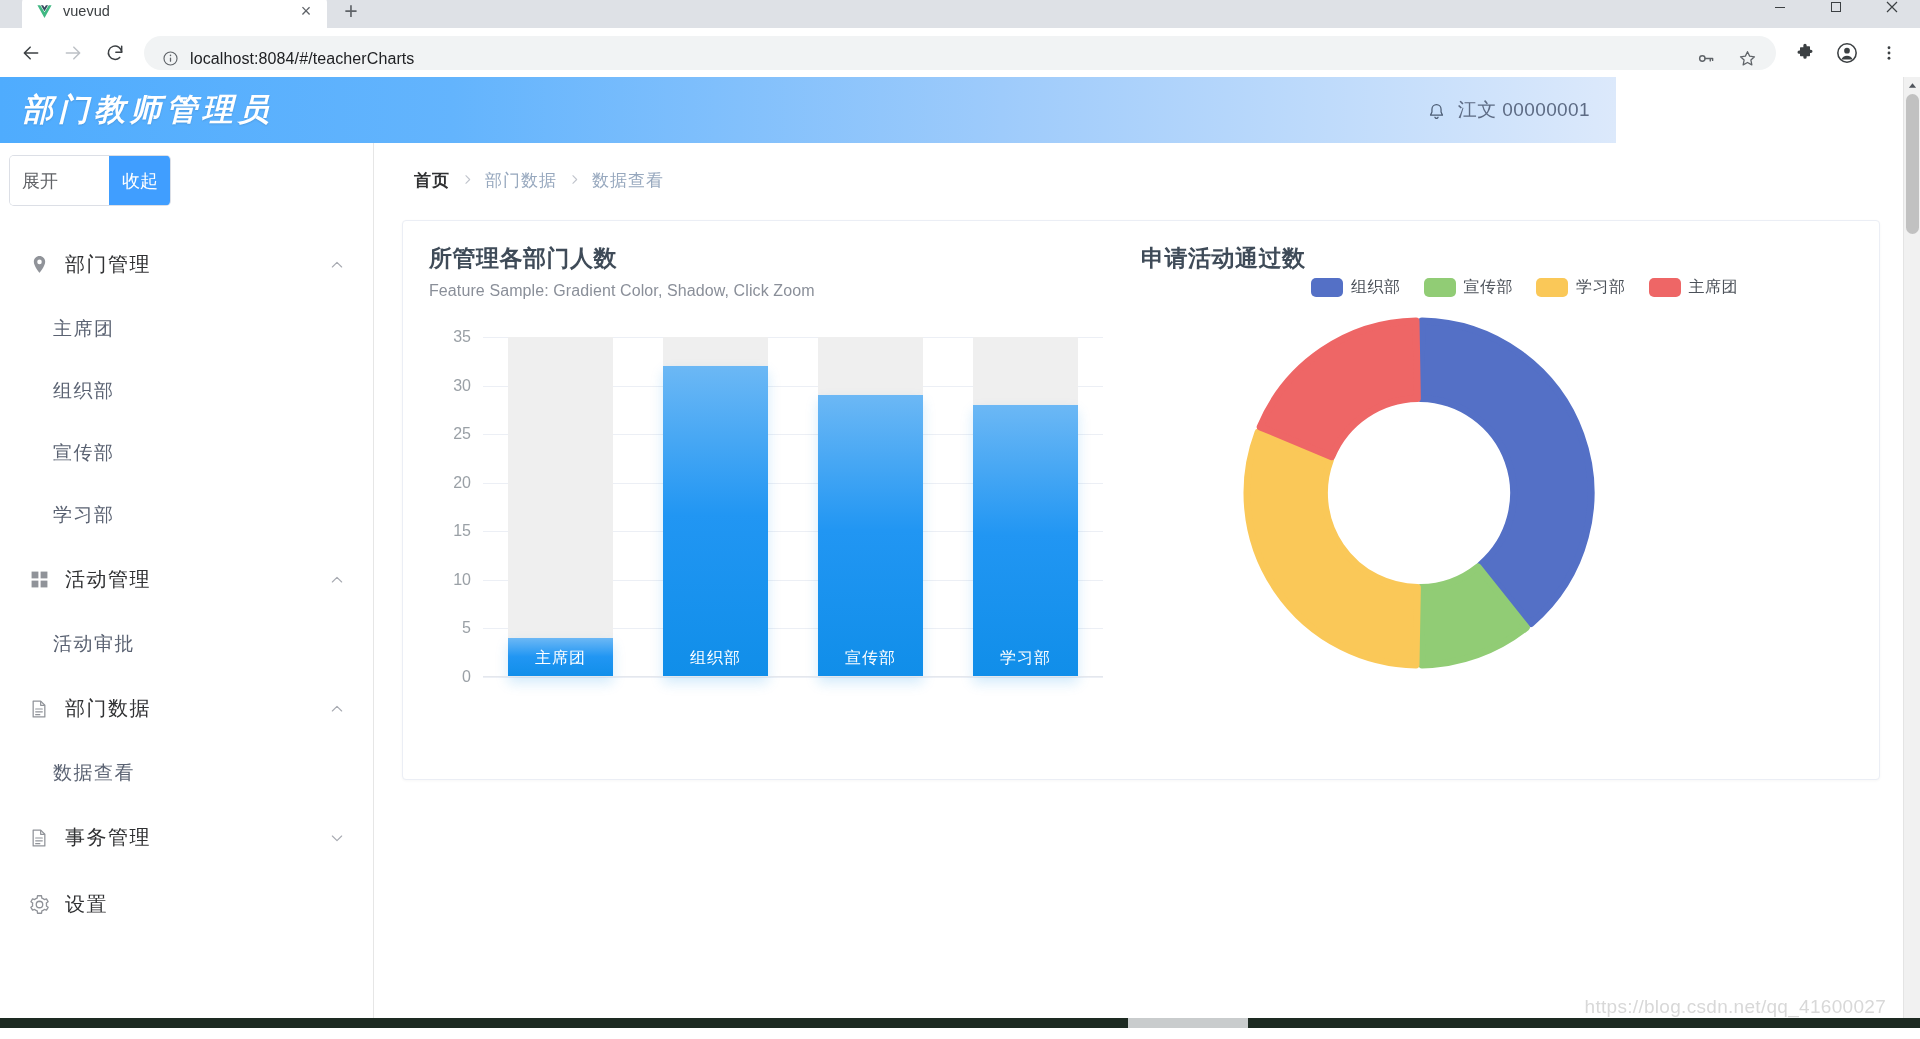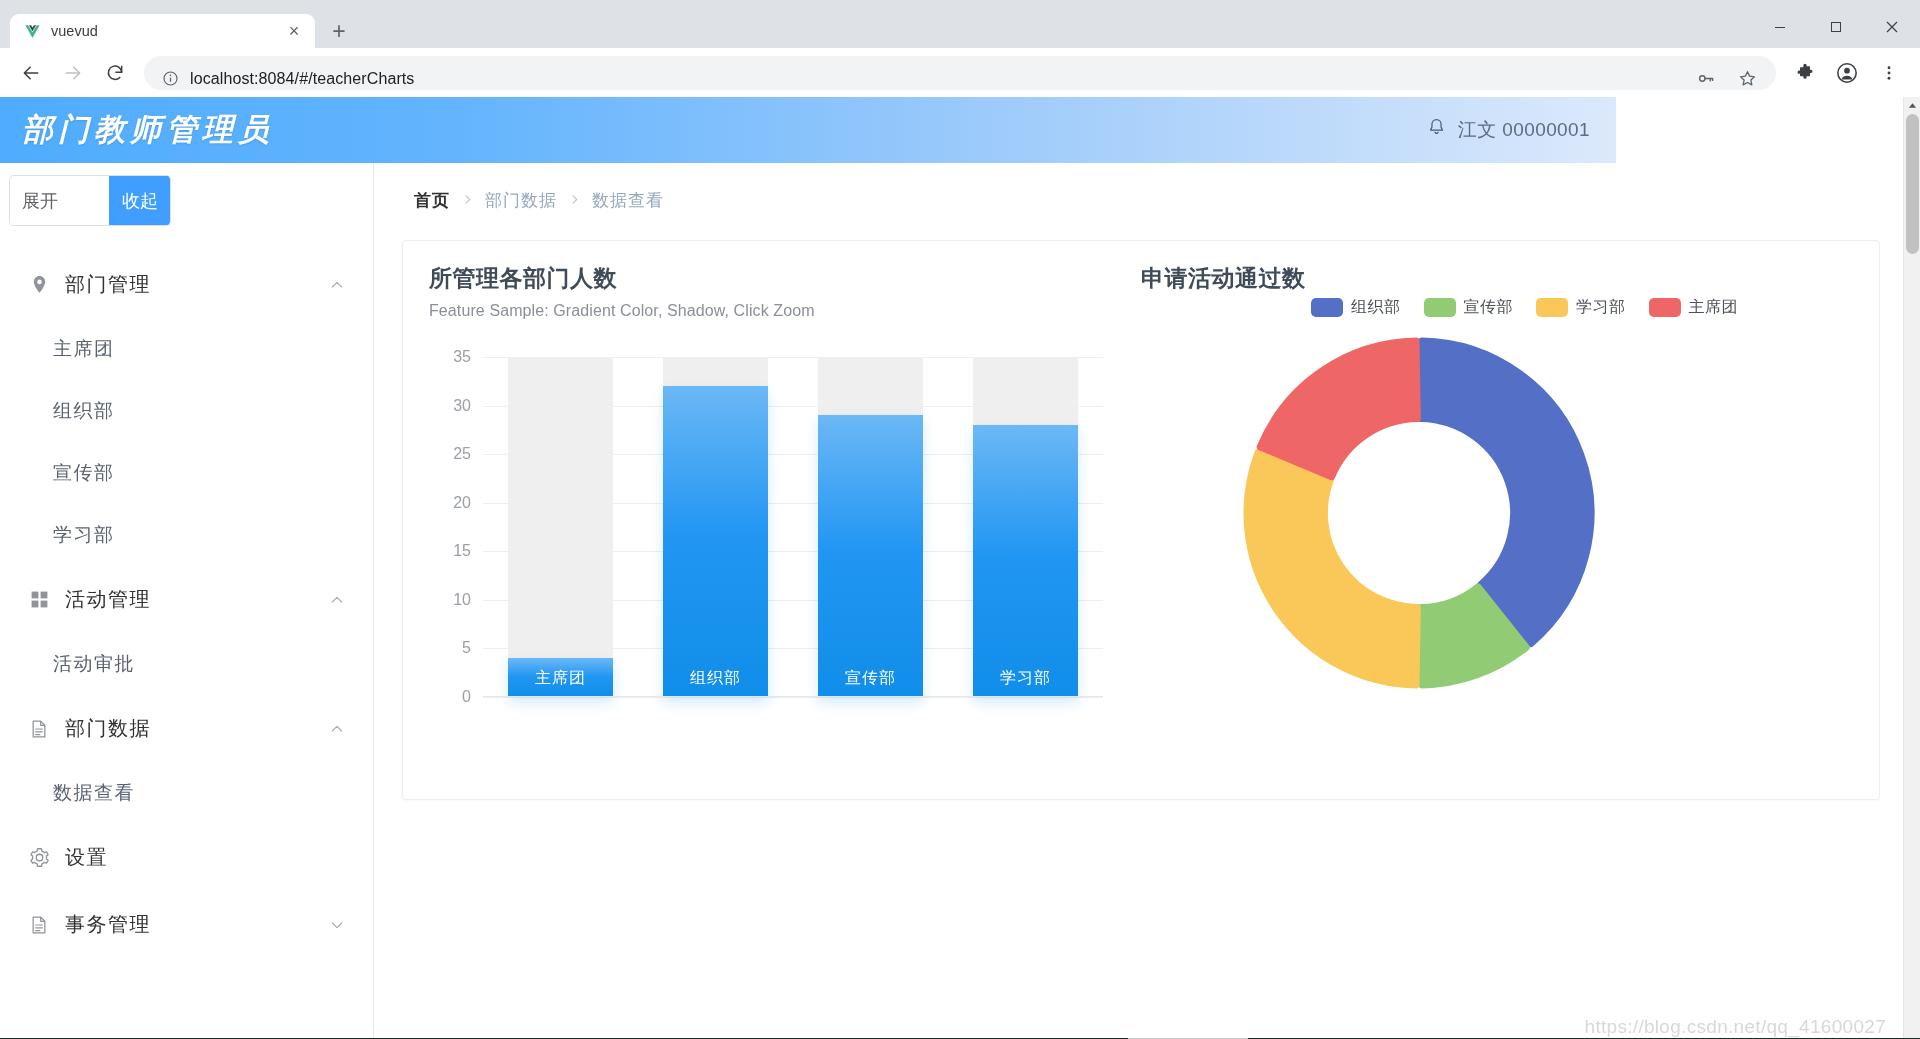--- a/index.html
+++ b/index.html
@@ -5,21 +5,21 @@
   * { box-sizing: border-box; margin: 0; padding: 0; }
   html, body {
     width: 1920px; height: 1039px;
     font-family: "Liberation Sans", "DejaVu Sans", sans-serif;
     overflow: hidden;
     background: #ffffff;
   }
 
   
   #browser-chrome { width: 1920px; background: #dee1e6; }
-  .tabstrip { height: 48px; display: flex; align-items: flex-end; padding-left: 10px; }
+  .tabstrip { height: 28px; display: flex; align-items: flex-end; padding-left: 10px; margin-left: 12px; }
   .tab {
     width: 305px; height: 34px; background: #ffffff;
     border-radius: 9px 9px 0 0; display: flex; align-items: center;
     padding: 0 8px 0 13px; position: relative;
   }
   .tab-favicon { width: 18px; height: 18px; margin-right: 10px; flex: 0 0 18px; display:flex; align-items:center; justify-content:center;}
   .tab-title { font-size: 14.5px; color: #3c4043; flex: 1; white-space: nowrap; overflow: hidden; }
   .tab-close { width: 26px; height: 26px; display: flex; align-items: center; justify-content: center;
                color: #5f6368; font-size: 18px; line-height: 1; }
   .newtab { width: 34px; height: 34px; margin-left: 7px; display: flex; align-items: center;
@@ -44,21 +44,21 @@
   .app-header {
     height: 66px; width: 1616px;
     background: linear-gradient(90deg, #4facfe 0%, #63b4fd 28%, #9ecbfb 62%, #dce9fb 100%);
     display: flex; align-items: center; padding: 0 26px 0 22px;
   }
   .app-logo {
     font-family: "DejaVu Serif", serif;
     font-size: 31px; color: #ffffff; font-style: italic; font-weight: 700;
     letter-spacing: 5px; text-shadow: 0 1px 2px rgba(0,0,0,.12);
   }
-  .header-right { margin-left: auto; display: flex; align-items: flex-start; gap: 11px; }
+  .header-right { margin-left: auto; display: flex; align-items: flex-end; gap: 11px; }
   .bell-icon { color: #4b5b73; display: flex; align-items: center; }
   .user-name { font-size: 19px; color: #5d6b84; letter-spacing: .4px; }
 
   
   .sidebar { position: absolute; left: 0; top: 66px; width: 374px; height: 885px; background: #fff;
              border-right: 1px solid #e6e6e6; }
   .toggle-group { display: flex; margin: 13px 0 0 10px; width: 160px; height: 49px;
                   border-radius: 4px; overflow: hidden; box-shadow: 0 0 0 1px #dcdfe6; gap: 40px; }
   .toggle-btn { flex: 1; display: flex; align-items: center; justify-content: center;
                 font-size: 18px; color: #606266; background: #fff; }
@@ -299,42 +299,42 @@
         <span class="menu-arrow">
           <svg width="16" height="16" viewBox="0 0 24 24">
               <path d="M5 15l7-7 7 7" fill="none" stroke="#a8abb2" stroke-width="1.7" stroke-linecap="round" stroke-linejoin="round"></path>
             </svg>
         </span>
       </div>
       <div class="menu-sub">数据查看</div>
 
       <div class="menu-group">
         <span class="menu-icon">
-          <svg width="21" height="21" viewBox="0 0 24 24">
-              <path d="M12 8.3a3.7 3.7 0 100 7.4 3.7 3.7 0 000-7.4z" fill="none" stroke="#909399" stroke-width="1.5"></path>
-              <path d="M20 12c0-.6-.06-1.1-.17-1.7l2-1.5-1.9-3.3-2.4.9c-.86-.7-1.8-1.3-2.9-1.6L14.3 2h-4.6l-.37 2.8c-1.05.3-2 .9-2.86 1.6l-2.4-.9L2.2 8.8l2 1.5A8 8 0 004 12c0 .6.06 1.1.17 1.7l-2 1.5 1.9 3.3 2.4-.9c.86.7 1.8 1.3 2.9 1.6l.37 2.8h4.6l.37-2.8c1.05-.3 2-.9 2.86-1.6l2.4.9 1.9-3.3-2-1.5c.11-.6.17-1.1.17-1.7z" fill="none" stroke="#909399" stroke-width="1.5" stroke-linejoin="round"></path>
-            </svg>
-        </span>
-        <span class="menu-label">设置</span>
-      </div>
-
-      <div class="menu-group">
-        <span class="menu-icon">
           <svg width="20" height="20" viewBox="0 0 24 24">
               <path d="M5 2.5h9l5 5v14H5z" fill="none" stroke="#909399" stroke-width="1.5" stroke-linejoin="round"></path>
               <path d="M14 2.5v5h5" fill="none" stroke="#909399" stroke-width="1.5" stroke-linejoin="round"></path>
               <path d="M8 12h8M8 15.4h8M8 18.8h5" stroke="#909399" stroke-width="1.4" stroke-linecap="round"></path>
             </svg>
         </span>
         <span class="menu-label">事务管理</span>
         <span class="menu-arrow">
           <svg width="16" height="16" viewBox="0 0 24 24">
               <path d="M5 9l7 7 7-7" fill="none" stroke="#a8abb2" stroke-width="1.7" stroke-linecap="round" stroke-linejoin="round"></path>
             </svg>
         </span>
+      </div>
+
+      <div class="menu-group">
+        <span class="menu-icon">
+          <svg width="21" height="21" viewBox="0 0 24 24">
+              <path d="M12 8.3a3.7 3.7 0 100 7.4 3.7 3.7 0 000-7.4z" fill="none" stroke="#909399" stroke-width="1.5"></path>
+              <path d="M20 12c0-.6-.06-1.1-.17-1.7l2-1.5-1.9-3.3-2.4.9c-.86-.7-1.8-1.3-2.9-1.6L14.3 2h-4.6l-.37 2.8c-1.05.3-2 .9-2.86 1.6l-2.4-.9L2.2 8.8l2 1.5A8 8 0 004 12c0 .6.06 1.1.17 1.7l-2 1.5 1.9 3.3 2.4-.9c.86.7 1.8 1.3 2.9 1.6l.37 2.8h4.6l.37-2.8c1.05-.3 2-.9 2.86-1.6l2.4.9 1.9-3.3-2-1.5c.11-.6.17-1.1.17-1.7z" fill="none" stroke="#909399" stroke-width="1.5" stroke-linejoin="round"></path>
+            </svg>
+        </span>
+        <span class="menu-label">设置</span>
       </div>
 
     </div>
   </div>
 
   <div class="main">
 
     <div class="breadcrumb">
       <span class="bc-home">首页</span>
       <span class="bc-sep">

